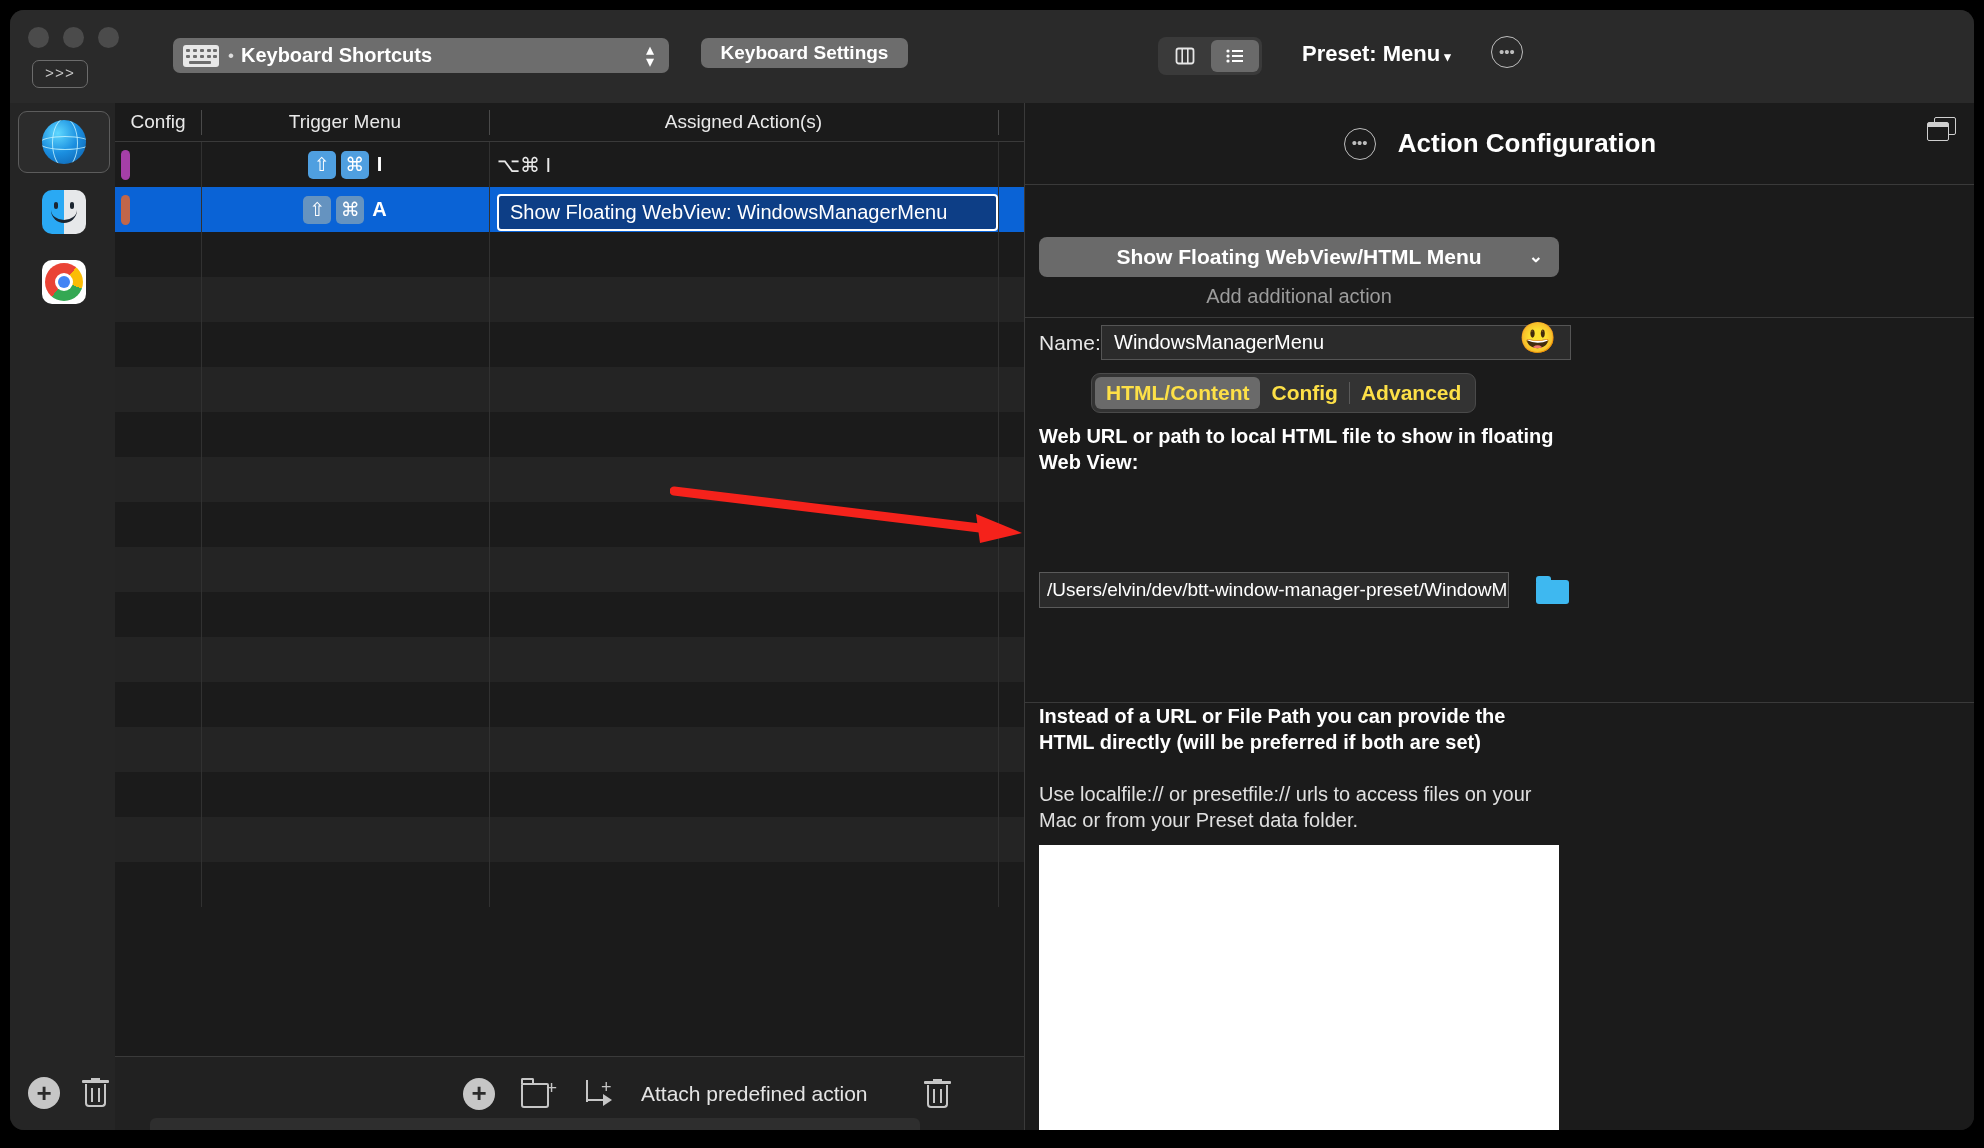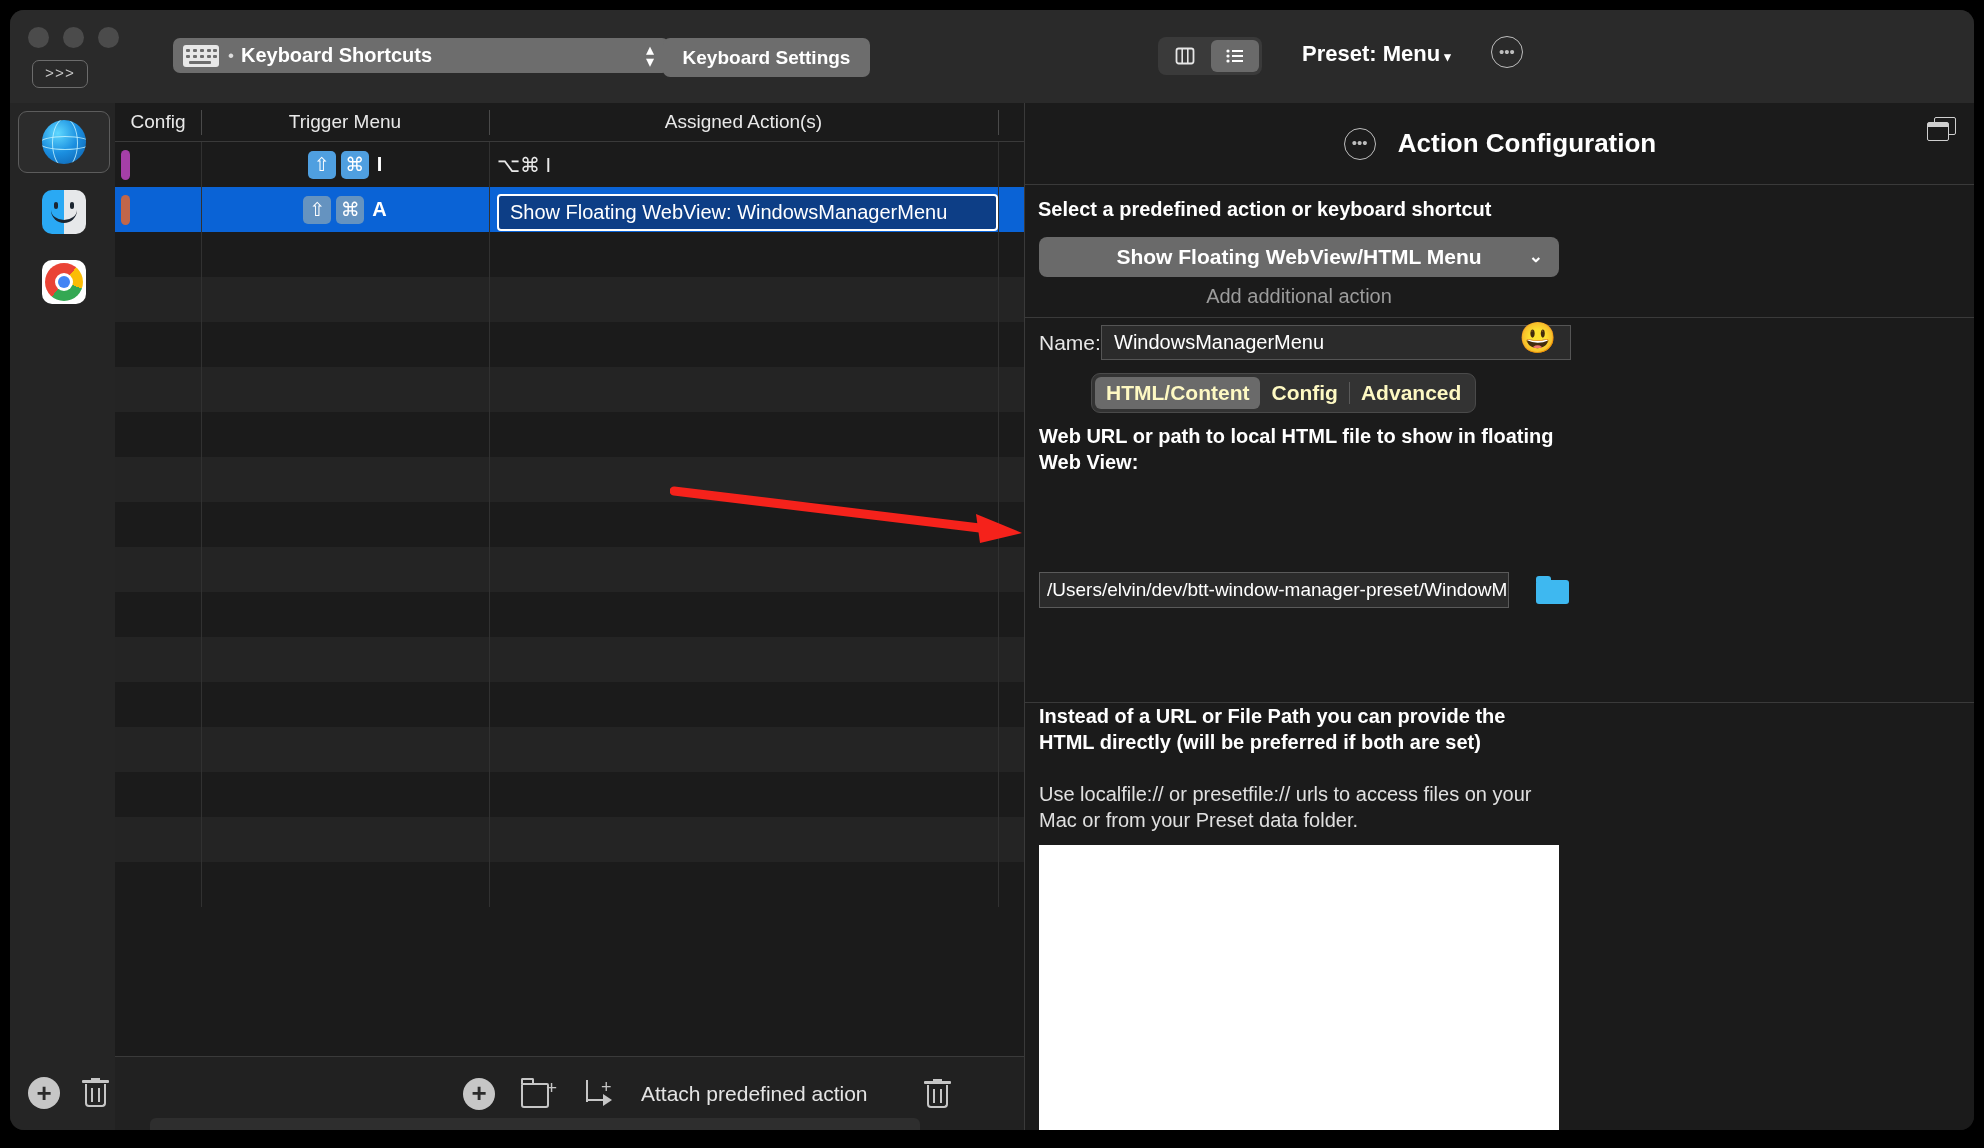--- a/index.html
+++ b/index.html
@@ -77,22 +77,22 @@
   .popup-label {
     color: #fff; font-size: 20px; font-weight: bold;
     flex: 1; white-space: nowrap;
   }
   .stepper {
     color: #fff; font-size: 16px; line-height: 0.72;
     text-align: center; width: 18px; flex: none;
   }
 
   .settings-btn {
-    position: absolute; left: 653px; top: 28px;
-    width: 207px; height: 39px;
+    position: absolute; left: 691px; top: 28px;
+    width: 207px; height: 30px;
     background: #6d6d6d;
     border-radius: 7px;
     color: #fff; font-size: 19px; font-weight: bold;
     display: flex; align-items: center; justify-content: center;
   }
 
   .seg-group {
     position: absolute; left: 1148px; top: 27px;
     width: 104px; height: 38px;
     background: #3a3a3a;
@@ -398,21 +398,21 @@
     display: inline-flex; align-items: center;
     background: #333333;
     border: 1px solid #4a4a4a;
     border-radius: 9px;
     padding: 3px;
     height: 40px;
   }
   .tab {
     height: 32px; padding: 4px 11px;
     display: flex; align-items: center;
-    color: #fef9c3; font-size: 21px; font-weight: bold;
+    color: #fde047; font-size: 21px; font-weight: bold;
     border-radius: 6px;
   }
   .tab.active { background: #6a6a6a; }
   .tab-div { width: 1px; height: 22px; background: #5a5a5a; }
 
   .body-strong { color: #fff; font-size: 20px; font-weight: bold; line-height: 1.32; }
   .body-normal { color: #e0e0e0; font-size: 20px; line-height: 1.32; }
 
   .path-input {
     background: #2b2b2b;
@@ -706,21 +706,20 @@
       <div class="panel-head">
         <div class="more-circle" style="position:static">•••</div>
         <div class="panel-title">Action Configuration</div>
         <div class="panel-windows-icon pwi">
             <a></a>
             <b></b>
           </div>
       </div>
 
       <div class="sec sec-border" style="top:82px; height:133px;">
-        <div class="sec-label" style="position:absolute; left:13px; top:13px;">Select a predefined action or keyboard shortcut</div>
         <div class="dropdown" style="position:absolute; left:14px; top:52px; width:520px;">
           <span>Show Floating WebView/HTML Menu</span>
           <span class="chev">⌄</span>
         </div>
         <div class="add-action-link" style="position:absolute; left:14px; top:100px; width:520px;">Add additional action</div>
       </div>
 
       <div class="sec" style="top:215px; height:105px;">
         <div class="name-label" style="position:absolute; left:14px; top:13px;">Name:</div>
         <div class="name-input" style="position:absolute; left:76px; top:7px; width:470px;">WindowsManagerMenu</div>

